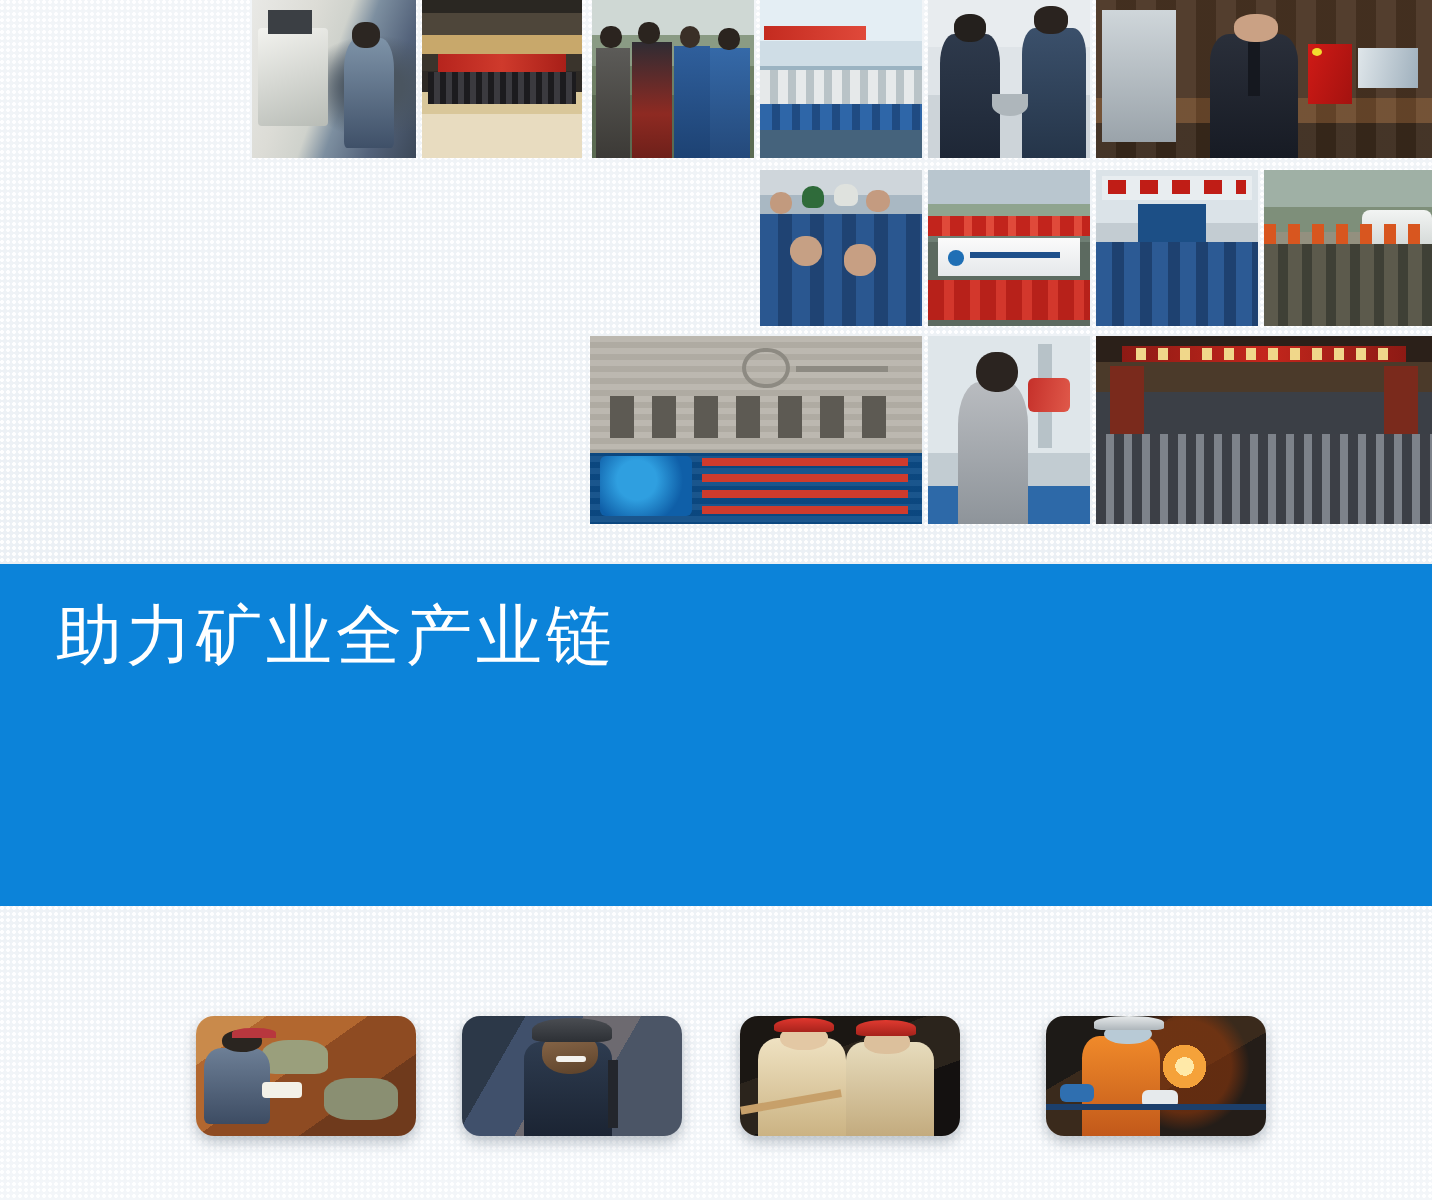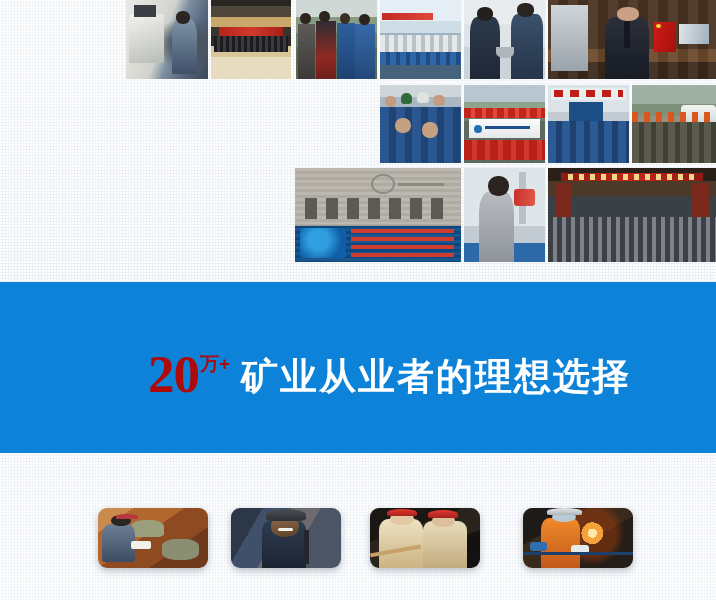--- a/index.html
+++ b/index.html
@@ -218,25 +218,21 @@
     <div style="position:absolute;left:12%;top:6.5%;width:76%;height:6%;background:
         repeating-linear-gradient(90deg,#f0d78a 0 5px, rgba(0,0,0,0) 5px 11px);"></div>
     <div style="position:absolute;left:4%;top:16%;width:10%;height:40%;background:#7a2a1c;"></div>
     <div style="position:absolute;left:86%;top:16%;width:10%;height:40%;background:#7a2a1c;"></div>
     <div style="position:absolute;left:0;top:52%;width:100%;height:48%;background:
         repeating-linear-gradient(90deg,#3c3f46 0 5px,#7d828a 5px 9px);"></div>
   </div>
 </div>
 
 <div id="banner">
-  <div id="banner-line2">
-    <span id="big-number">20</span>
-      <span id="number-sup">万+</span>
-    <span id="banner-line2-text">矿业从业者的理想选择</span>
-  </div>
+  <div id="banner-line1">助力矿业全产业链</div>
 </div>
 
 <div id="thumbs">
 
   <div class="thumb" style="left:98px;">
     <div class="ph" style="
       background:linear-gradient(145deg,#c98a4b 0 18%, #b2672f 18% 44%, #8e4b22 44% 70%, #6f3a1c 70% 100%);"></div>
     <div style="position:absolute;left:30%;top:20%;width:30%;height:28%;background:#9a9f7c;border-radius:40% 40% 20% 20%;"></div>
     <div style="position:absolute;left:58%;top:52%;width:34%;height:34%;background:#8a8f72;border-radius:36%;"></div>
     <div style="position:absolute;left:4%;top:26%;width:30%;height:64%;background:linear-gradient(180deg,#6d7f96,#3d4c63);border-radius:26% 26% 8% 8%;"></div>

